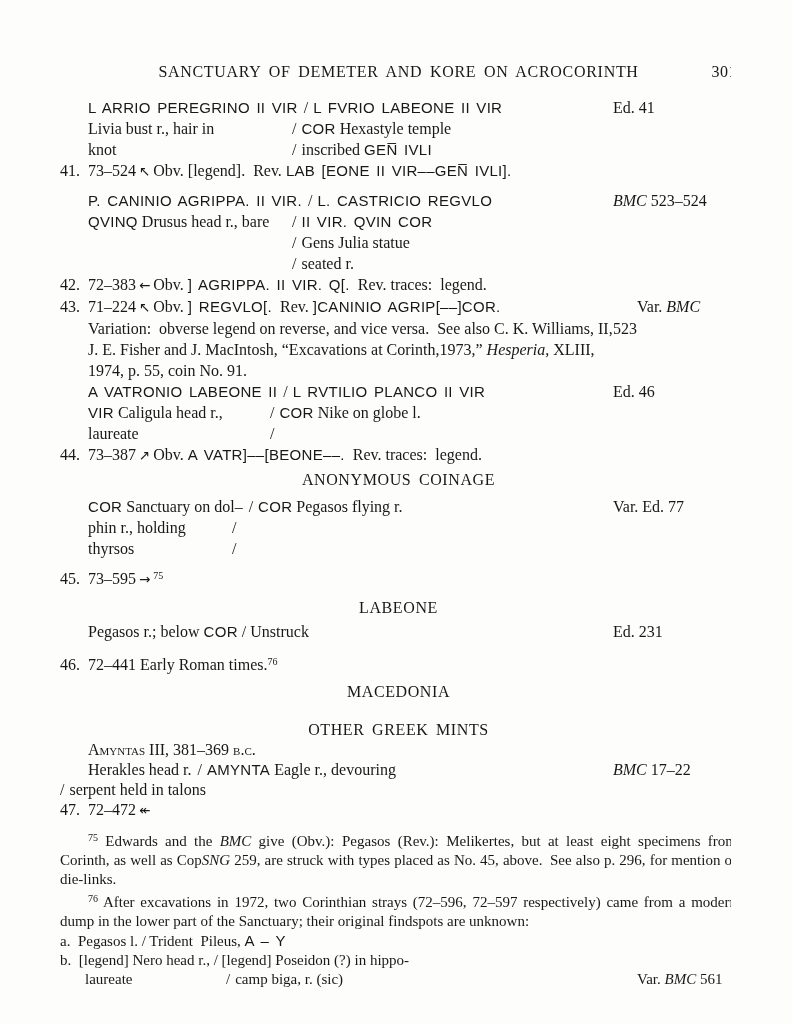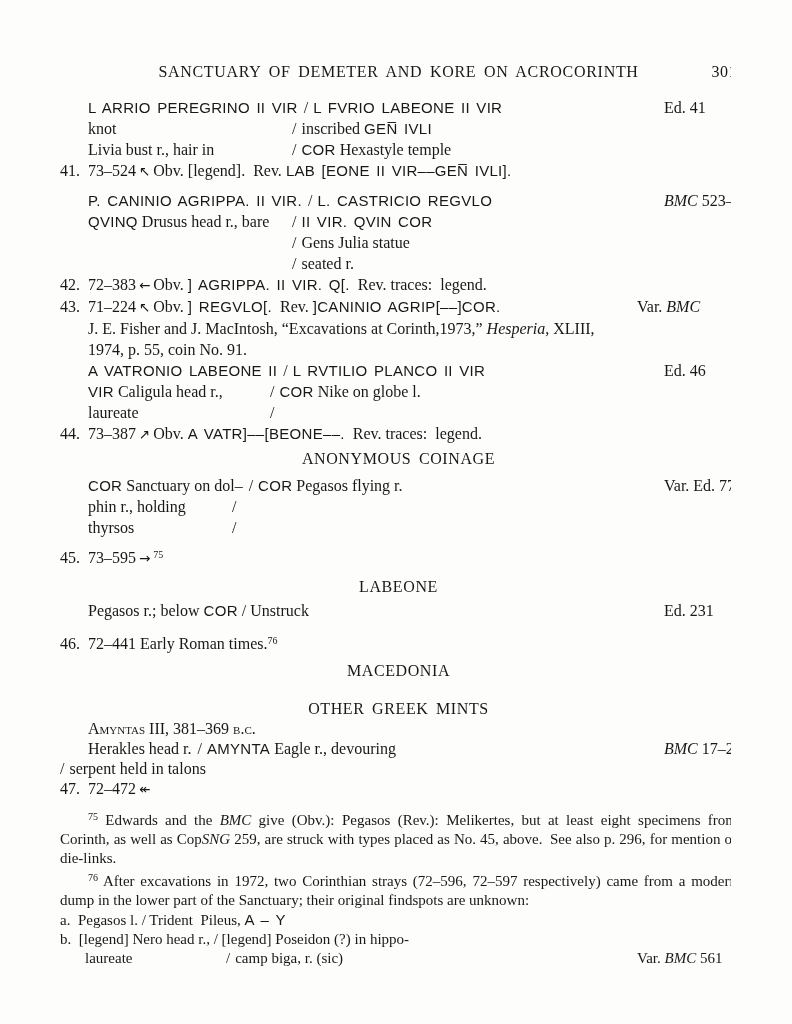--- a/index.html
+++ b/index.html
@@ -29,21 +29,21 @@
   .sep { margin-right:5px; }
   .legend { font-family:"Liberation Sans", sans-serif; font-size:15px;
             letter-spacing:0.3px; word-spacing:2px; }
   .num { display:inline-block; min-width:28px; }
   .arrow { font-family:"DejaVu Sans", sans-serif; font-size:13.5px; margin:0 3px; }
   .it { font-style:italic; }
   .sup { font-size:10px; vertical-align:5px; }
   .sc { font-variant:small-caps; }
 
   .ref  { position:absolute; top:0; white-space:nowrap; }
-  .refd { left:576px; }  
+  .refd { left:525px; }  
   .refe { left:577px; }  
   .refb { left:552px; }  
 
   .heading { text-align:center; line-height:21px; letter-spacing:0.6px; word-spacing:3px; white-space:nowrap; }
 
   .mtA  { margin-top:16px; }
   .mtB  { margin-top:8px; }
   .mt0  { margin-top:0; }
   .mtAnon { margin-top:3px; }
   .mtD  { margin-top:6px; }
@@ -66,35 +66,36 @@
 <div class="page">
   <div class="content">
 
     <div class="title-row">
       <span>SANCTUARY OF DEMETER AND KORE ON ACROCORINTH</span>
       <span class="pagenum">301</span>
     </div>
 
     <div class="mtA">
       <div class="row desc"><span class="lc lcA legend">L ARRIO PEREGRINO II VIR</span><span class="sep">/</span><span class="legend">L FVRIO LABEONE II VIR</span><span class="ref refd">Ed. 41</span></div>
+      <div class="row desc"><span class="lc lcA">Livia bust r., hair in</span><span class="sep">/</span><span class="legend">COR</span><span> Hexastyle temple</span></div>
       <div class="row desc"><span class="lc lcA">knot</span><span class="sep">/</span><span>inscribed </span><span class="legend">GEN̅ IVLI</span></div>
-      <div class="row desc"><span class="lc lcA">Livia bust r., hair in</span><span class="sep">/</span><span class="legend">COR</span><span> Hexastyle temple</span></div>
       <div class="row"><span class="num">41.</span><span>73–524</span><span class="arrow">↖</span><span>Obv. [legend]. Rev. </span><span class="legend">LAB [EONE II VIR––GEN̅ IVLI].</span></div>
     </div>
 
     <div class="mtB">
       <div class="row desc"><span class="lc lcA legend">P. CANINIO AGRIPPA. II VIR.</span><span class="sep">/</span><span class="legend">L. CASTRICIO REGVLO</span><span class="ref refd"><span class="it">BMC</span><span> 523–524</span></span></div>
       <div class="row desc"><span class="lc lcA"><span class="legend">QVINQ</span><span> Drusus head r., bare</span></span><span class="sep">/</span><span class="legend">II VIR. QVIN COR</span></div>
       <div class="row" style="margin-left:232px"><span class="sep">/</span><span>Gens Julia statue</span></div>
       <div class="row" style="margin-left:232px"><span class="sep">/</span><span>seated r.</span></div>
       <div class="row"><span class="num">42.</span><span>72–383</span><span class="arrow">←</span><span>Obv. </span><span class="legend">] AGRIPPA. II VIR. Q[.</span><span> Rev. traces: legend.</span></div>
       <div class="row"><span class="num">43.</span><span>71–224</span><span class="arrow">↖</span><span>Obv. </span><span class="legend">] REGVLO[.</span><span> Rev. </span><span class="legend">]CANINIO AGRIP[––]COR.</span><span class="ref refe"><span>Var. </span><span class="it">BMC</span></span></div>
     </div>
 
     <div class="mt0">
+      <div class="row desc"><span>Variation: obverse legend on reverse, and vice versa. See also C. K. Williams, II,</span><span class="ref refd">523</span></div>
       <div class="row desc"><span>J. E. Fisher and J. MacIntosh, “Excavations at Corinth,1973,” </span><span class="it">Hesperia</span><span>, XLIII,</span></div>
       <div class="row desc"><span>1974, p. 55, coin No. 91.</span></div>
     </div>
 
     <div class="mt0">
       <div class="row desc"><span class="lc lcC legend">A VATRONIO LABEONE II</span><span class="sep">/</span><span class="legend">L RVTILIO PLANCO II VIR</span><span class="ref refd">Ed. 46</span></div>
       <div class="row desc"><span class="lc lcC"><span class="legend">VIR</span><span> Caligula head r.,</span></span><span class="sep">/</span><span class="legend">COR</span><span> Nike on globe l.</span></div>
       <div class="row desc"><span class="lc lcC">laureate</span><span class="sep">/</span></div>
       <div class="row"><span class="num">44.</span><span>73–387</span><span class="arrow">↗</span><span>Obv. </span><span class="legend">A VATR]––[BEONE––.</span><span> Rev. traces: legend.</span></div>
     </div>

